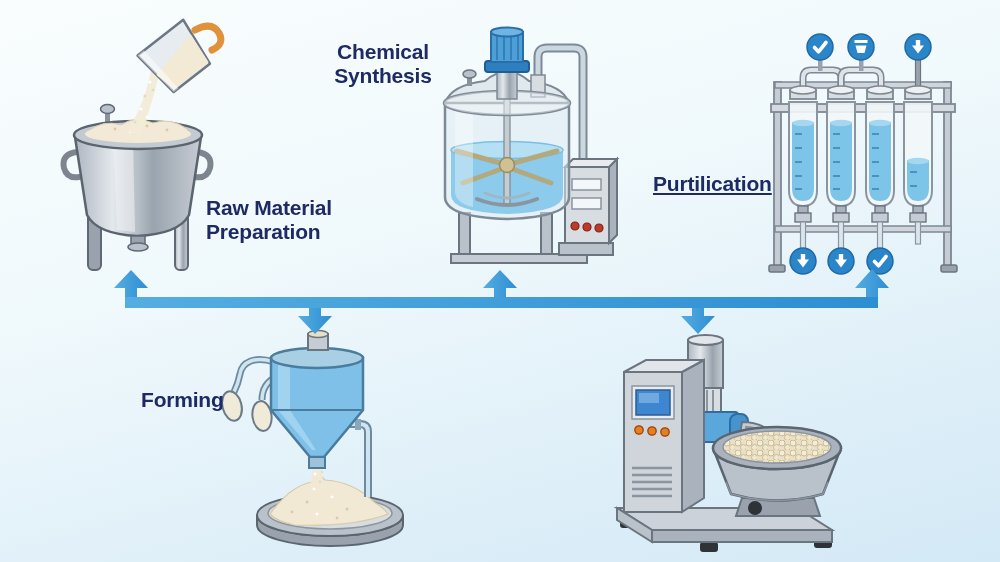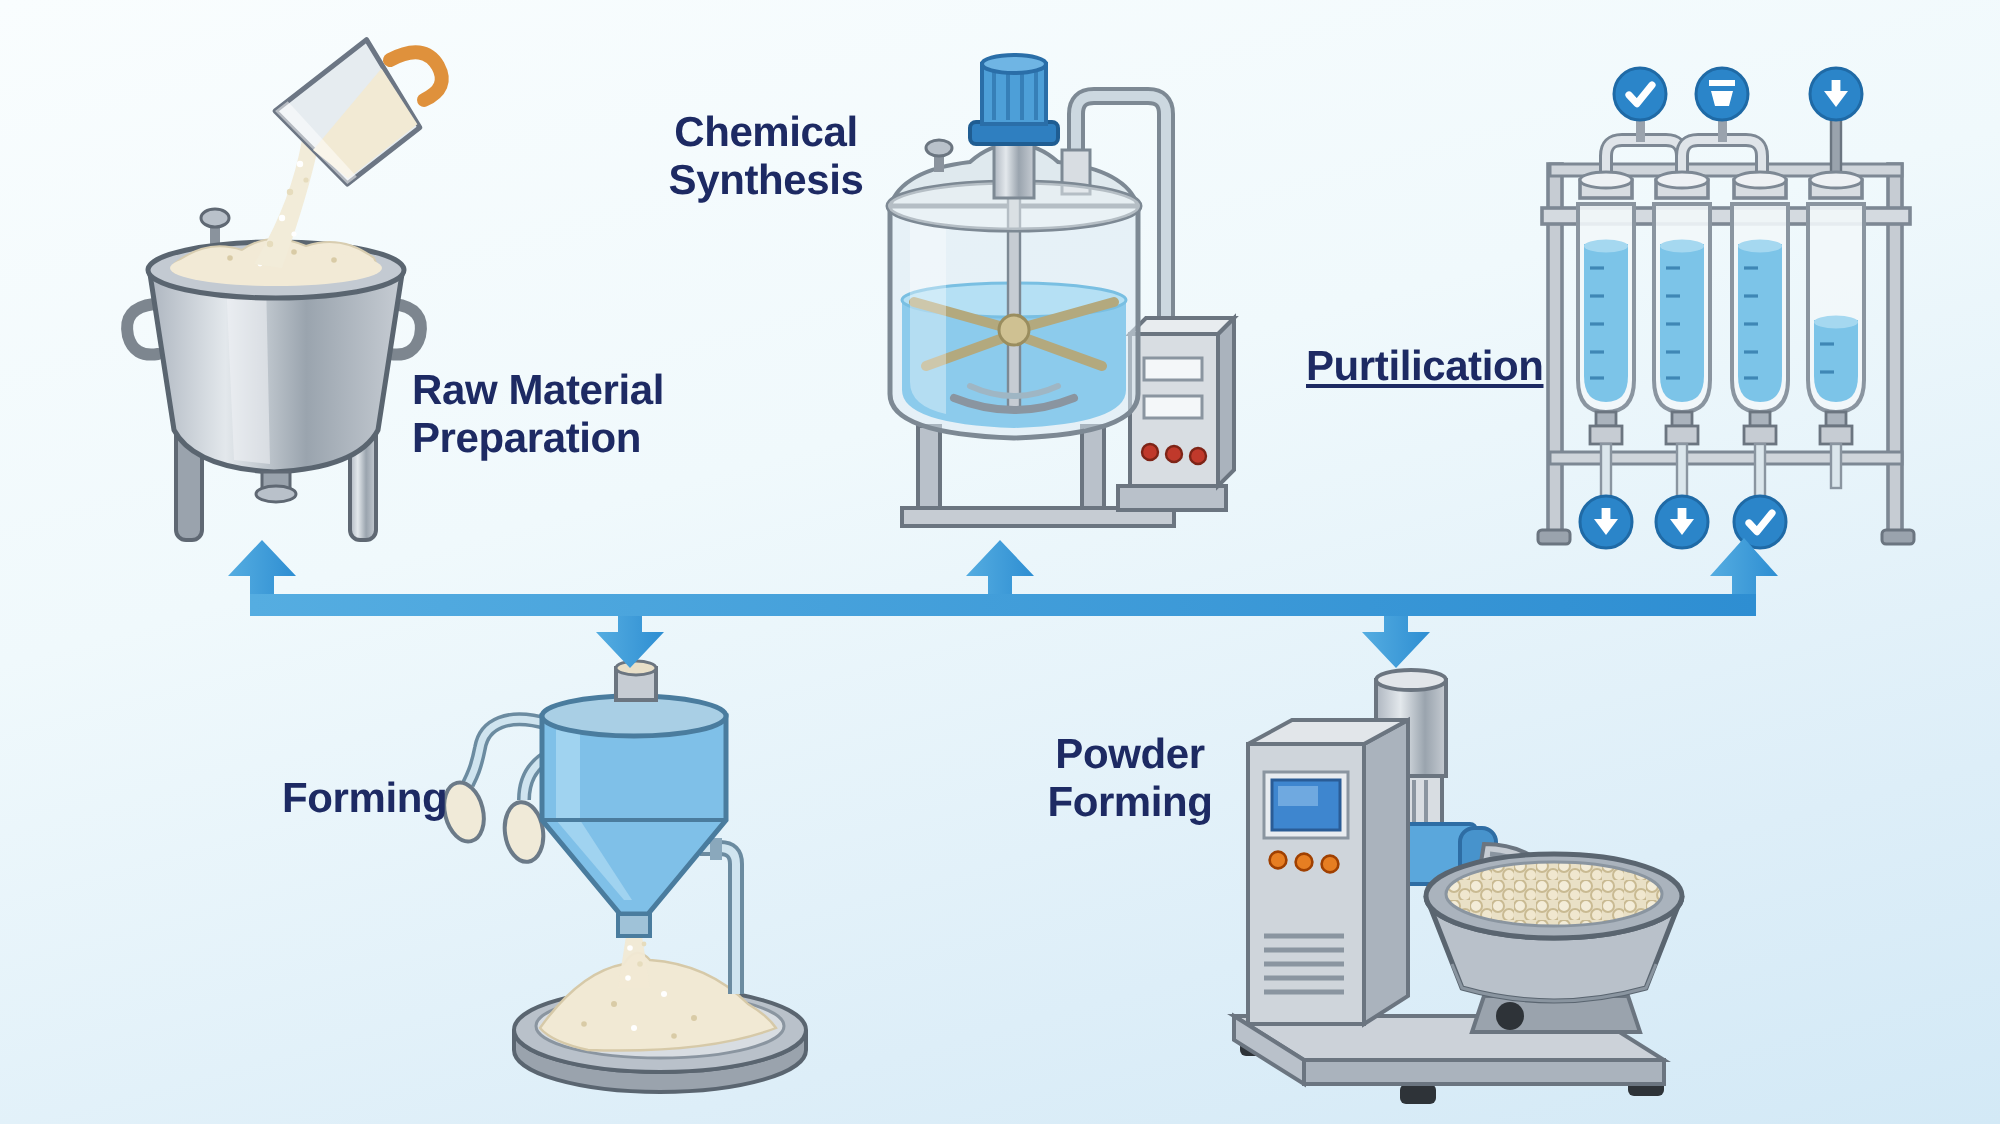--- a/index.html
+++ b/index.html
@@ -410,22 +410,20 @@
     <g fill="url(#flow)">
       <rect x="125" y="297" width="753" height="11"></rect>
       <polygon points="125,297 125,288 114,288 131,270 148,288 137,288 137,297"></polygon>
       <polygon points="494,297 494,288 483,288 500,270 517,288 506,288 506,297"></polygon>
       <polygon points="866,297 866,288 855,288 872,269 889,288 878,288 878,297"></polygon>
       <polygon points="309,308 309,316 298,316 315,334 332,316 321,316 321,308"></polygon>
       <polygon points="692,308 692,316 681,316 698,334 715,316 704,316 704,308"></polygon>
     </g>
   </svg>
 
-  <div class="stage-label" style="left:206px;top:184px;width:160px;">Raw Material
+  <div class="stage-label" style="left:206px;top:196px;width:160px;">Raw Material
 Preparation</div>
-  <div class="stage-label align-center" style="left:318px;top:55px;width:130px;">Chemical
+  <div class="stage-label align-center" style="left:318px;top:40px;width:130px;">Chemical
 Synthesis</div>
   <div class="stage-label" style="left:653px;top:172px;width:150px;text-decoration:underline;">Purtilication</div>
   <div class="stage-label" style="left:141px;top:388px;width:100px;">Forming</div>
-  <div class="stage-label align-center" style="left:505px;top:366px;width:120px;">Powder
-Forming</div>
 
 </div>
 
 </body></html>

